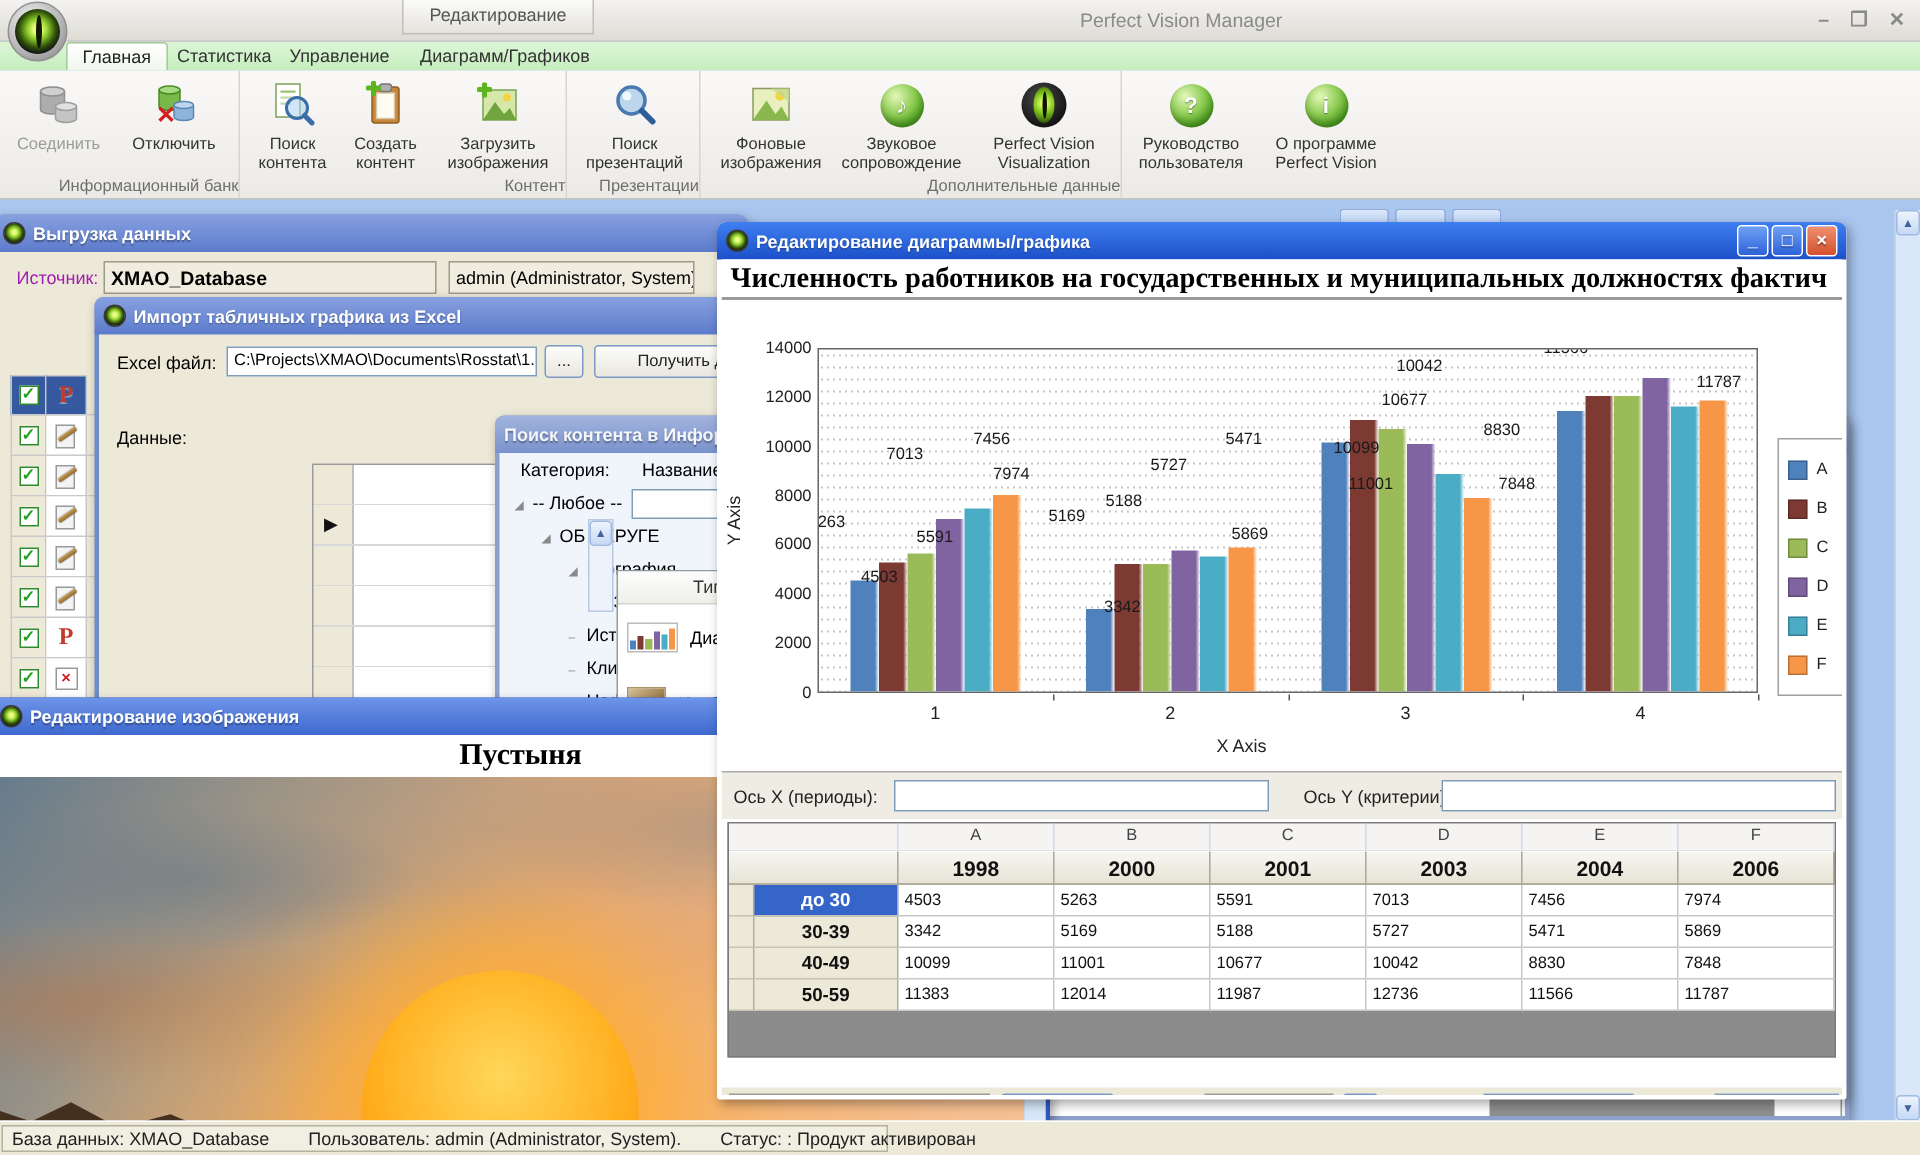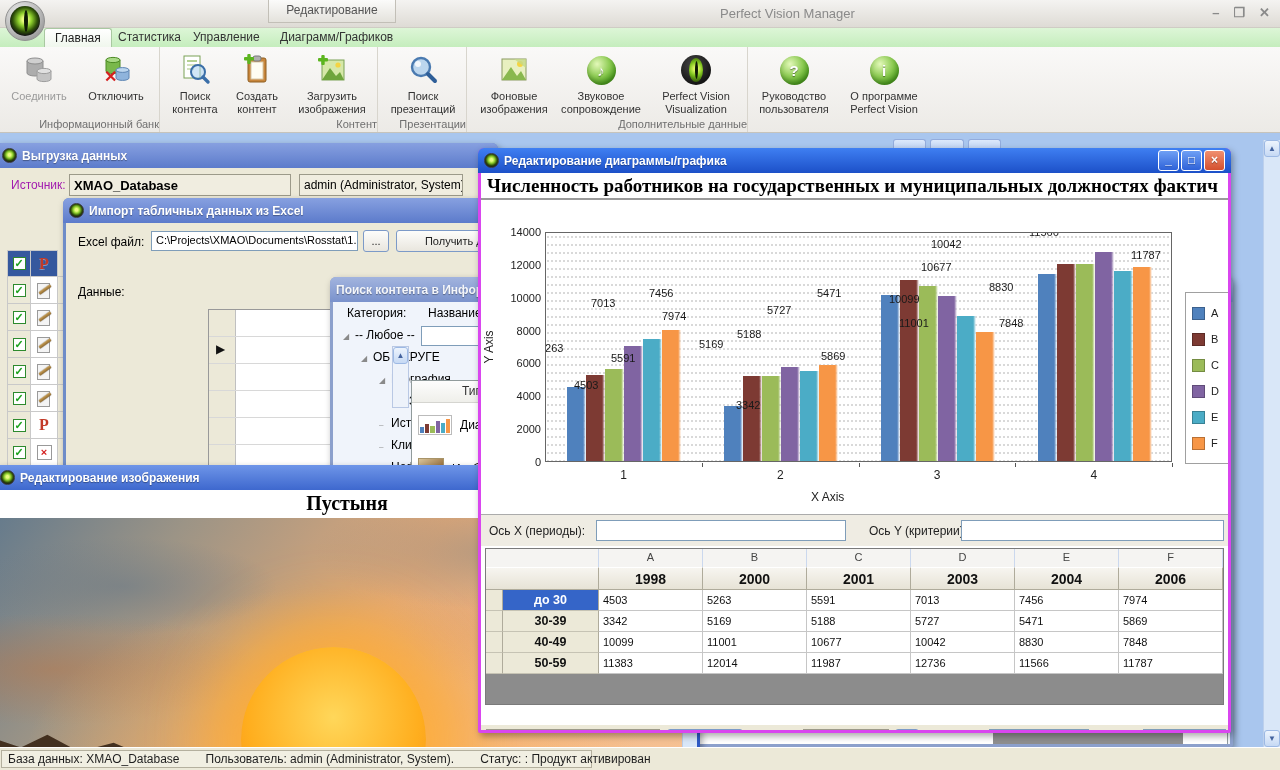--- a/index.html
+++ b/index.html
@@ -155,21 +155,21 @@
     background:radial-gradient(circle at 50% 38%, #FFD75A, #FFAE1E 58%, #F58E14 92%);
     box-shadow:0 0 60px 34px rgba(255,172,48,.75); }
   .mountains { position:absolute; left:0; bottom:0; width:265px; height:32px; background:#43301F;
     clip-path:polygon(0 100%, 0 30%, 9% 55%, 19% 15%, 31% 68%, 44% 40%, 57% 85%, 72% 55%, 100% 100%); }
   .img-scroll { position:absolute; right:0; top:28px; bottom:0; width:15px; background:#D9E7F8;
     border-left:1px solid #B9CDEA; }
   .img-scroll i { position:absolute; left:1px; top:2px; width:12px; height:26px; border-radius:3px;
     background:linear-gradient(#EDF4FD,#C6D9F4); border:1px solid #9DB9E4; }
 
   
-  #win-chart { left:478px; top:148px; width:753px; height:585px; background:#d946ef; z-index:50; }
+  #win-chart { left:478px; top:148px; width:753px; height:585px; background:#ffffff; z-index:50; }
   #win-chart .xptitle { background:linear-gradient(#3F7FF2,#1C50C8); }
   #win-chart .xpbody { background:#fff; }
   .cap-btns { margin-left:auto; display:flex; gap:2px; }
   .cap-btn { width:21px; height:21px; border:1px solid #fff; border-radius:3px; color:#fff;
     font-size:12px; font-weight:bold; text-align:center; line-height:19px;
     background:linear-gradient(#6FA0F5,#2E62D8); }
   .cap-btn.close { background:linear-gradient(#F09070,#D4502E); }
   .chart-heading { position:absolute; left:0; right:0; top:0; height:27px; background:#fff;
     border-bottom:2px solid #9A9A9A; font-family:"Liberation Serif",serif; font-weight:bold;
     font-size:19px; color:#000; white-space:nowrap; overflow:hidden; padding:2px 0 0 6px; }
@@ -468,21 +468,21 @@
             </div>
             <div class="c3"></div>
           </div>
         </div>
     </div>
   </div>
 
   <div class="xpwin" id="win-import">
     <div class="xptitle">
       <span class="mini-eye"></span>
-      <span>Импорт табличных данных из Excel</span>
+      <span>Импорт табличных графика из Excel</span>
     </div>
     <div class="xpbody">
       <span style="position:absolute;left:12px;top:12px;font-size:12px">Excel файл:</span>
       <div class="sunken" style="position:absolute;left:85px;top:8px;width:207px;height:20px">C:\Projects\XMAO\Documents\Rosstat\1.</div>
       <div class="xpbtn" style="position:absolute;left:297px;top:7px;width:26px;height:22px;line-height:20px">...</div>
       <div class="xpbtn" style="position:absolute;left:330px;top:7px;width:148px;height:22px;line-height:20px">Получить данные</div>
       <span style="position:absolute;left:12px;top:62px;font-size:12px">Данные:</span>
       <div class="import-grid">
         <span class="marker" style="left:7px;top:32px">▶</span>
         <span class="marker" style="left:8px;top:158px;font-size:16px;font-weight:bold">*</span>

